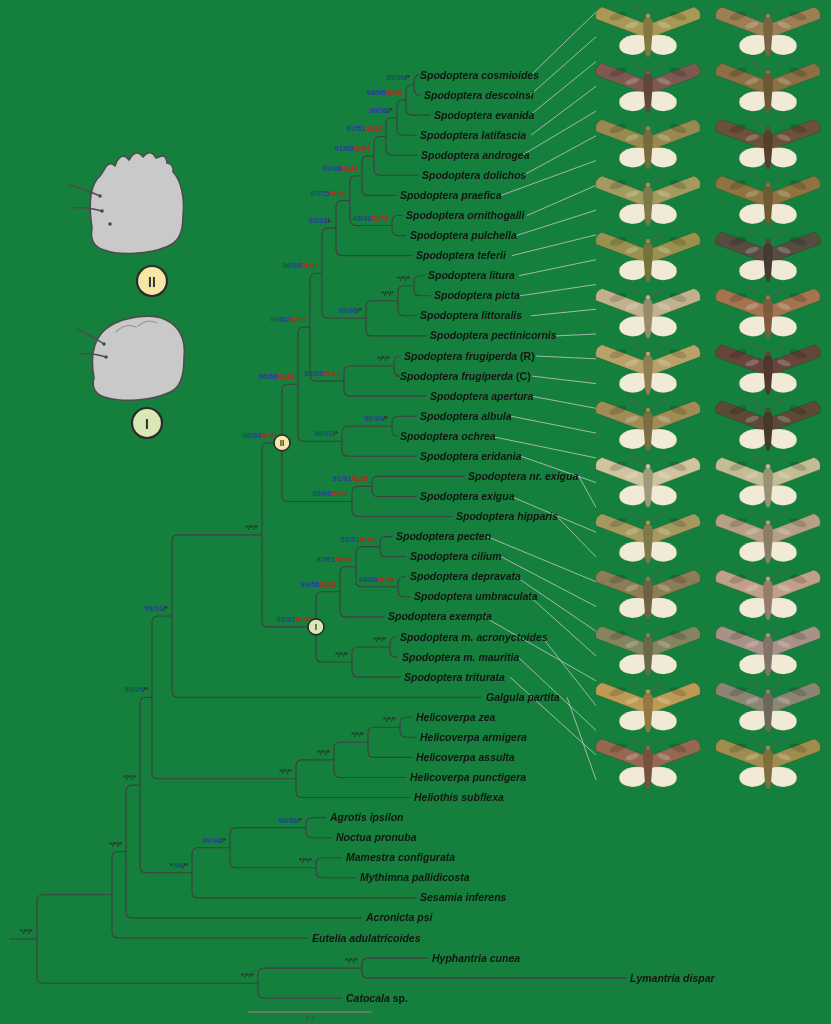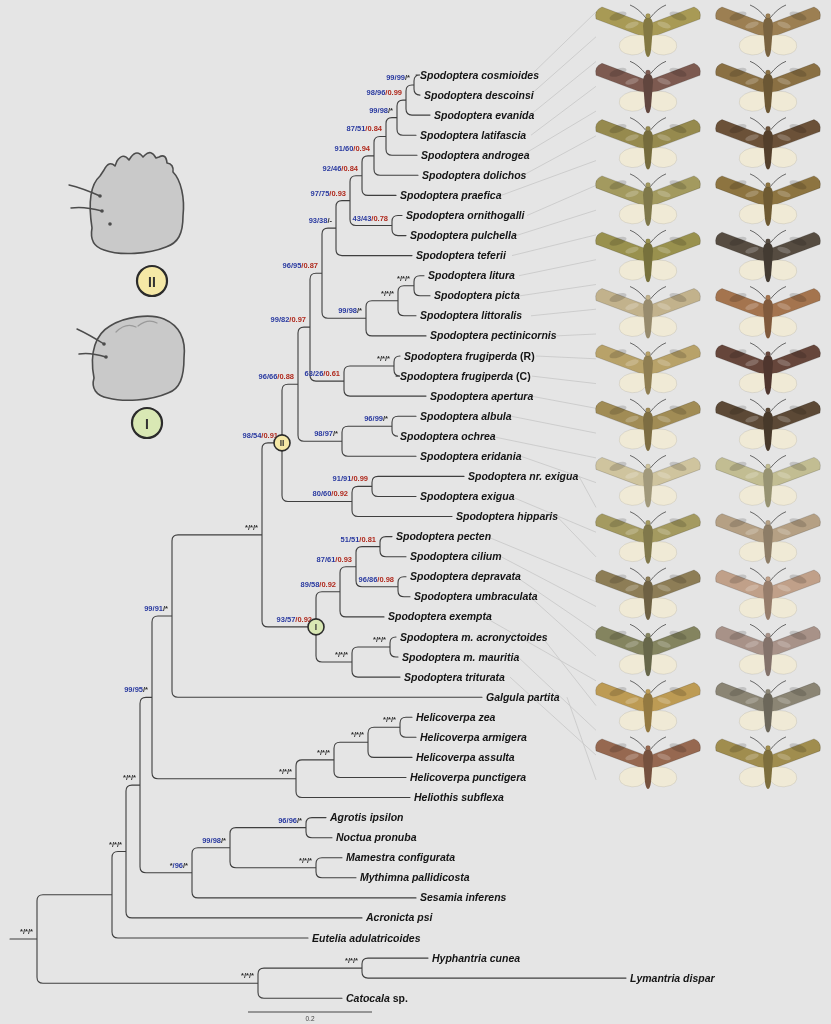--- a/index.html
+++ b/index.html
@@ -1,16 +1,16 @@
 <!DOCTYPE html>
 <html><head>
 <meta charset="utf-8">
 <style>
   html,body{margin:0;padding:0;background:#ffffff;}
-  .fig{position:relative;width:831px;height:1024px;background:#e5e5e5;overflow:hidden;
+  .fig{position:relative;width:831px;height:1024px;background:#15803d;overflow:hidden;
        font-family:"Liberation Sans",sans-serif;}
   svg{display:block;}
   .tip{font-family:"Liberation Sans",sans-serif;font-size:10.5px;font-style:italic;
        font-weight:600;fill:#141414;}
   .rm{font-style:normal;}
   .sup{font-family:"Liberation Sans",sans-serif;font-size:7.5px;font-weight:bold;}
   .branch{fill:none;stroke:#3f3f3f;stroke-width:1.1;stroke-linecap:round;}
   .leader{stroke:#c7c7c7;stroke-width:0.8;}
   .ant{fill:none;stroke:#5a5a5a;stroke-width:0.9;}
   .blob{fill:#c9c9c9;stroke:#4c4c4c;stroke-width:1.6;stroke-linejoin:round;}

